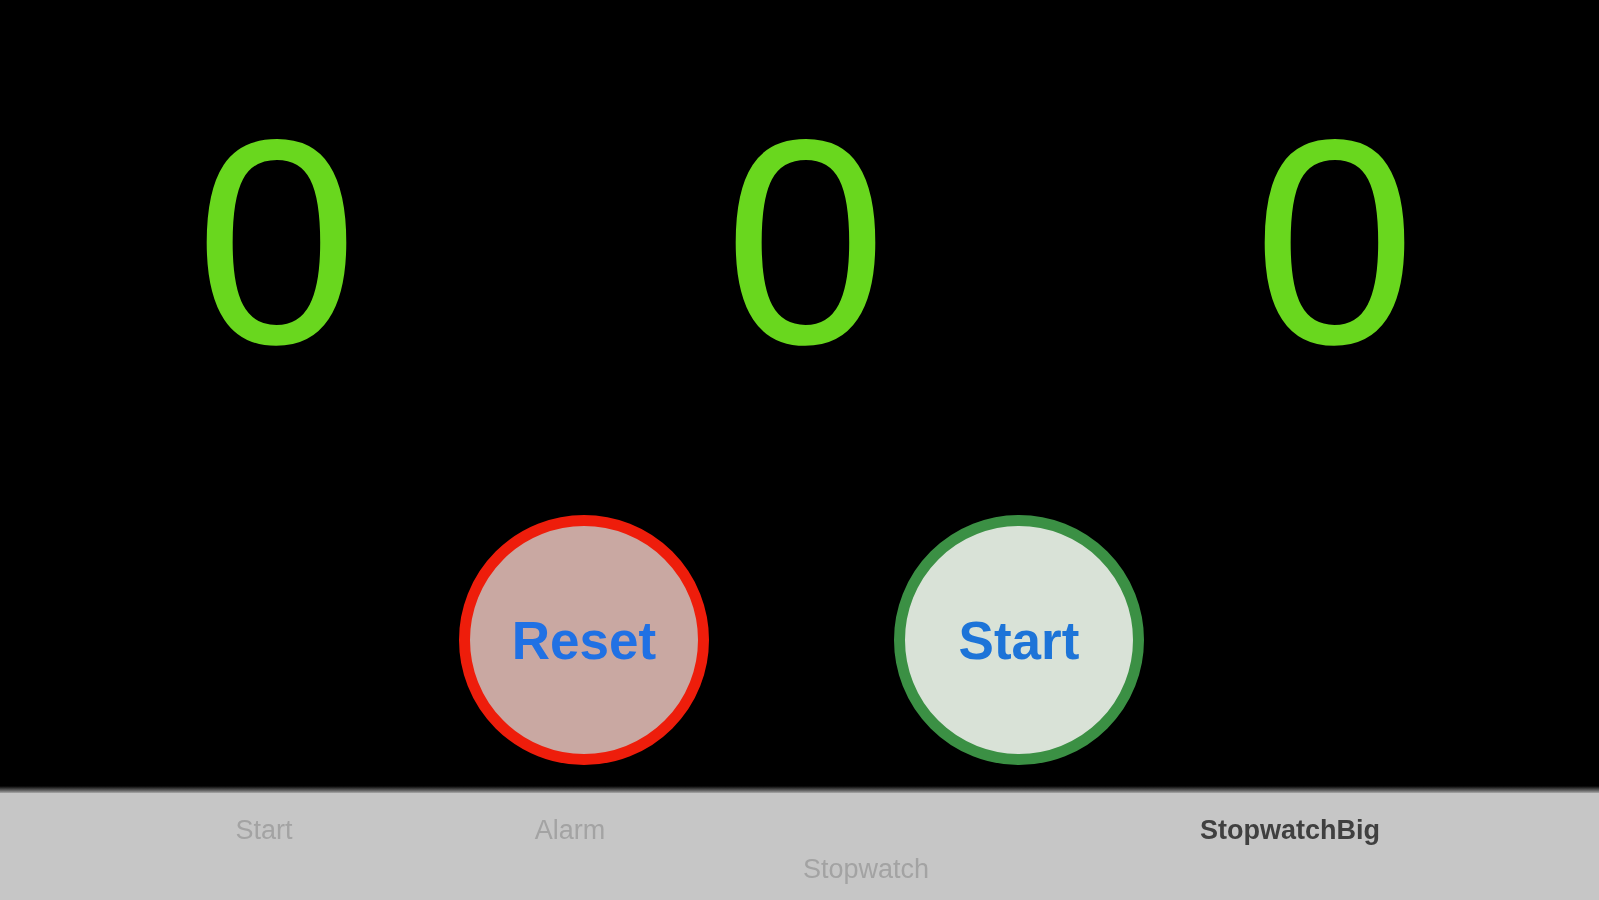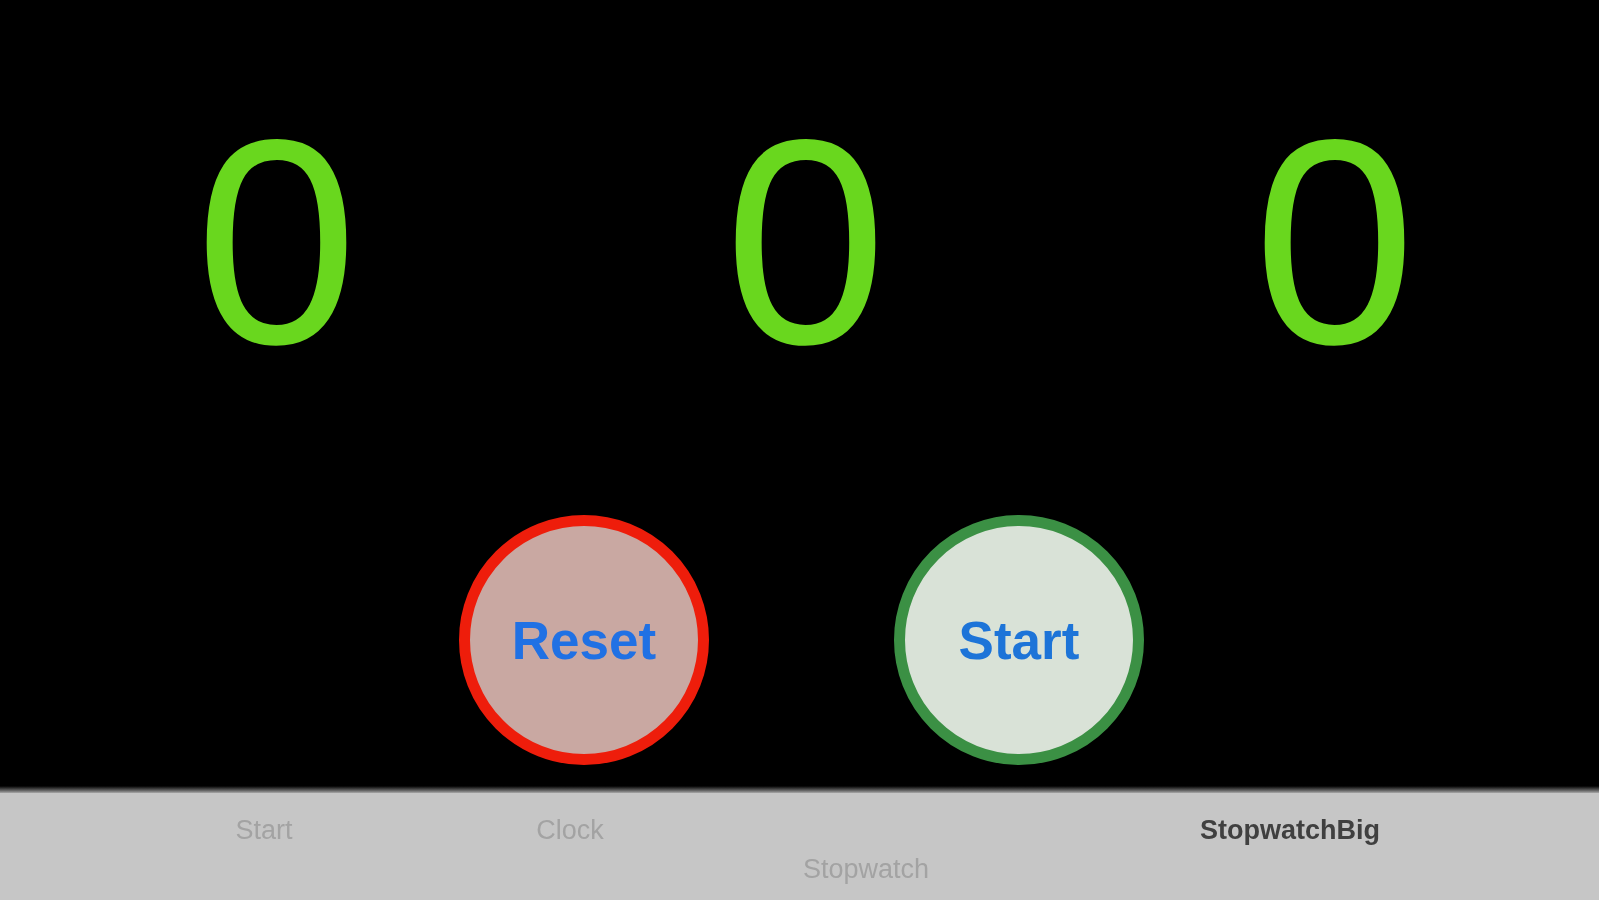--- a/index.html
+++ b/index.html
@@ -118,18 +118,18 @@
     <span>Reset</span>
   </button>
 
   <button class="circle-btn start-btn">
     <span>Start</span>
   </button>
 
   <div class="tab-bar">
     <div class="tab-bar-separator"></div>
     <div class="tab-item tab-clock">Start</div>
-    <div class="tab-item tab-alarm">Clock</div>
+    <div class="tab-item tab-alarm">Alarm</div>
     <div class="tab-item tab-stopwatch">Stopwatch</div>
     <div class="tab-item tab-stopwatchbig active">StopwatchBig</div>
   </div>
 
 </div>
 
 </body></html>

